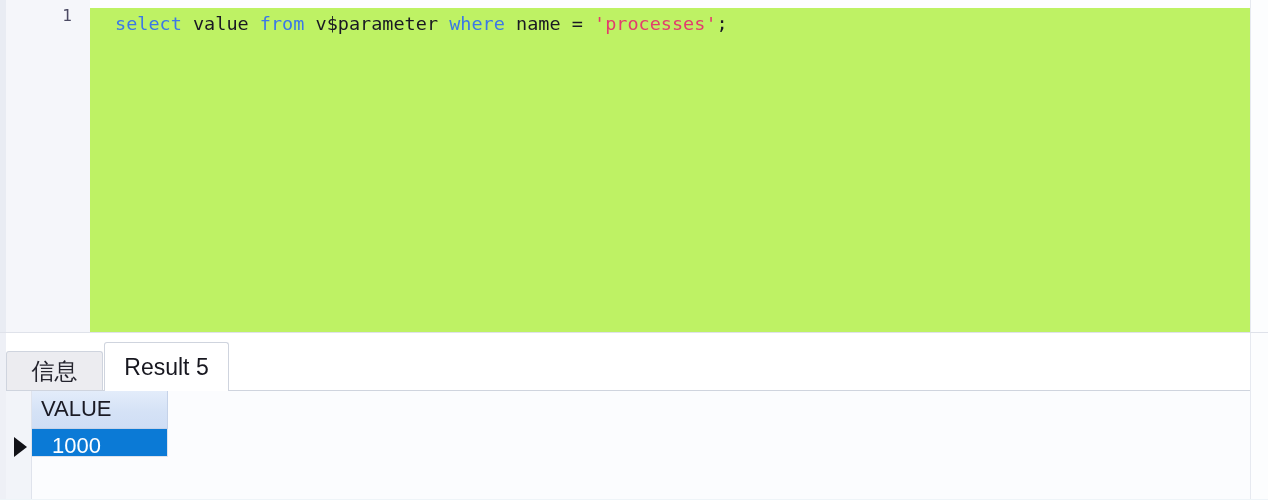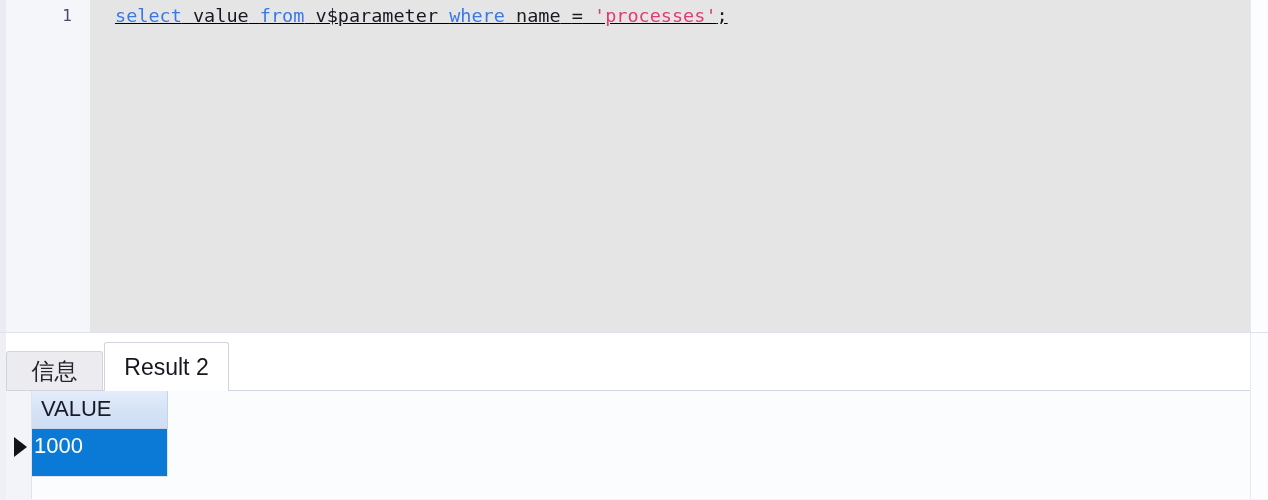--- a/index.html
+++ b/index.html
@@ -60,25 +60,24 @@
     color: #4b4a63;
     text-align: right;
     padding-right: 18px;
     line-height: 32px;
     height: 32px;
   }
 
   .editor-body {
     position: absolute;
     left: 90px;
-    top: 0;
+    top: 8px;
     right: 18px;
     height: 100%;
-    background: #e5e5e5;
-    text-decoration: underline;
+    background: #bef264;
   }
 
   .code-line {
     font-family: "DejaVu Sans Mono", "Liberation Mono", monospace;
     font-size: 18.5px;
     line-height: 32px;
     height: 32px;
     white-space: pre;
     letter-spacing: 0px;
     padding-left: 25px;
@@ -228,23 +227,23 @@
     border-bottom: 1px solid #c5d2e8;
     white-space: nowrap;
     overflow: hidden;
     user-select: none;
     cursor: default;
   }
 
   .grid-td {
     box-sizing: border-box;
     width: 136px;
-    height: 48px;
+    height: 28px;
     line-height: 34px;
-    padding-left: 2px;
+    padding-left: 20px;
     font-size: 22px;
     color: #1a1a24;
     background: #ffffff;
     border-right: 1px solid #dfe3ec;
     border-bottom: 1px solid #dfe3ec;
     white-space: nowrap;
     overflow: hidden;
     cursor: default;
   }
 
@@ -318,21 +317,21 @@
 
     <div class="results-left-rail"></div>
 
     <div class="tab-underline"></div>
 
     <div class="tab-strip">
       <div class="tab inactive">
         <span>信息</span>
       </div>
       <div class="tab active">
-        <span>Result 2</span>
+        <span>Result 5</span>
       </div>
       <div class="tab-filler"></div>
     </div>
 
     <div class="grid-area">
 
       <div class="grid-rowheader-col"></div>
 
       <div class="row-indicator">
         <div class="tri"></div>

